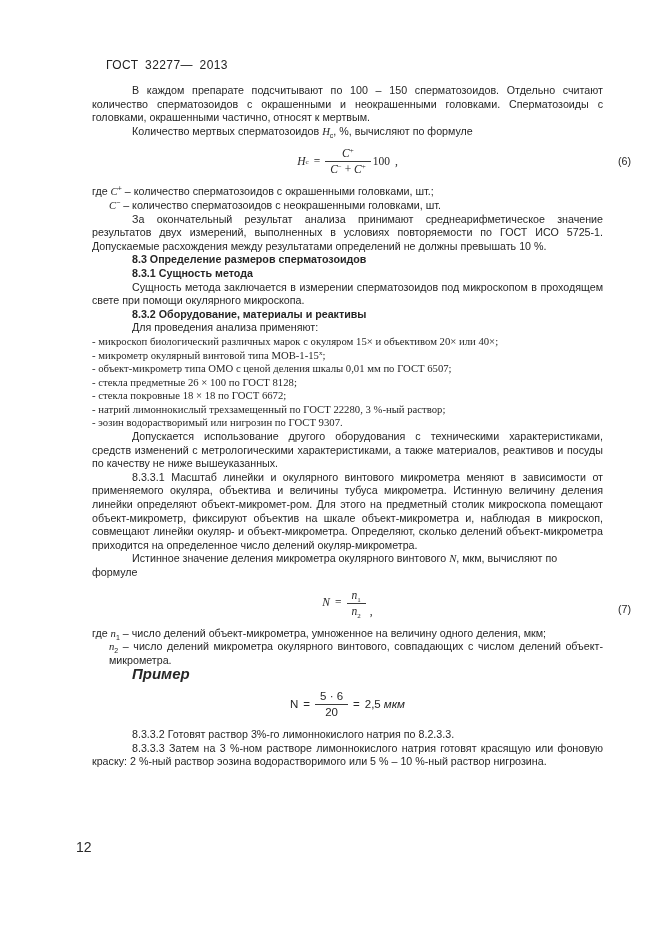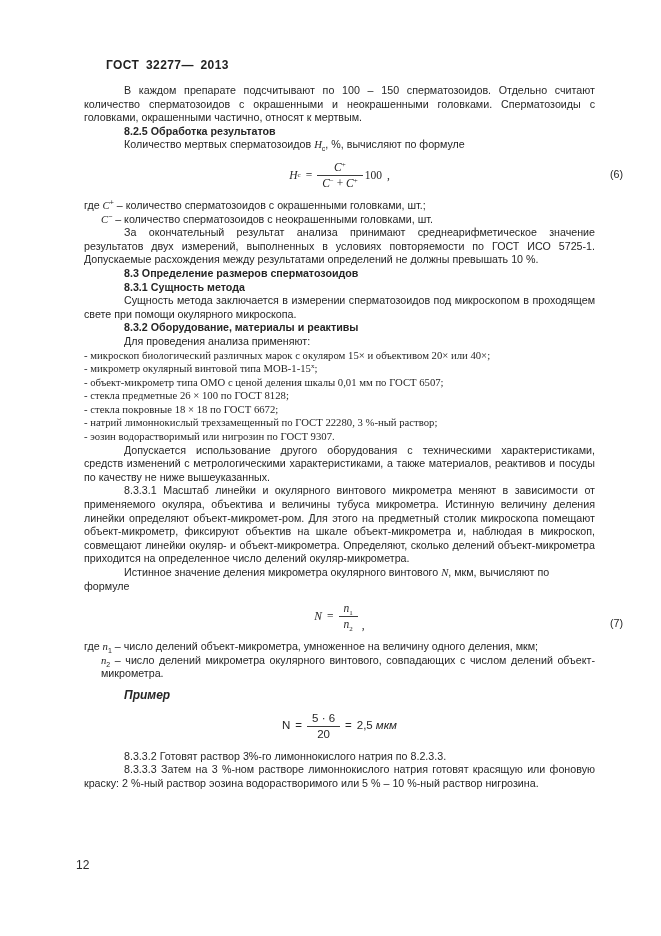--- a/index.html
+++ b/index.html
@@ -11,29 +11,29 @@
   }
   .page {
     position: relative;
     width: 661px; height: 936px;
     background: #ffffff;
     overflow: hidden;
   }
   .doc-header {
     position: absolute;
     left: 78px; top: 58px;
-    font-size: 12px; font-weight: bold;
+    font-size: 12px; font-weight: normal;
     letter-spacing: 0.4px;
     word-spacing: 3px;
     color: #222;
     padding-left: 28px;
   }
   .content {
     position: absolute;
-    left: 84px; top: 84px;
+    left: 92px; top: 84px;
     width: 511px;
     font-size: 10.7px;
     line-height: 13.6px;
   }
   .just { text-align: justify; }
   .ind  { text-indent: 40px; }
   .h {
     font-weight: bold;
     padding-left: 40px;
   }
@@ -78,49 +78,46 @@
     transform: translateY(-50%);
     font-family: "Liberation Sans", sans-serif;
     font-size: 10.7px;
     font-style: normal;
   }
   .flabel.low { top: 68%; }
   sub.fsub { font-size: 7px; vertical-align: -3px; line-height: 0; }
   sup.fsup { font-size: 7px; vertical-align: 4px; line-height: 0; }
   .example {
     font-weight: bold; font-style: italic;
-    font-size: 12px;
-    margin-top: 8px;
+    font-size: 15px;
   }
   .ex-formula {
     font-family: "Liberation Sans", sans-serif;
     font-style: normal;
     font-size: 11.5px;
   }
   .ex-unit { font-style: italic; margin-left: 3px; }
   .page-number {
     position: absolute;
     left: 76px; top: 839px;
-    font-size: 12px;
+    font-size: 14px;
     color: #2a2a2a;
-    margin-top: 19px;
   }
 </style>
 </head>
 <body>
 
 <div class="page">
 
   <div class="doc-header">ГОСТ 32277— 2013</div>
 
   <div class="content">
 
     <div class="just ind">В каждом препарате подсчитывают по 100 – 150 сперматозоидов. Отдельно считают количество сперматозоидов с окрашенными и неокрашенными головками. Сперматозоиды с головками, окрашенными частично, относят к мертвым.</div>
 
-    <div class="h">8.2.5 Обработка результатов</div>
 
     <div class="ind"><span>Количество мертвых сперматозоидов </span><span class="fvar" style="font-family:'Liberation Serif',serif;">Н</span><sub class="fsub">с</sub><span>, %, вычисляют по формуле</span></div>
 
     <div class="formula-row">
       <span class="fvar">Н</span>
         <sub class="fsub">с</sub>
       <span class="feq">=</span>
       <span class="frac">
         <span class="num"><span class="fvar">С</span><sup class="fsup">+</sup></span>
         <span class="den"><span class="fvar">С</span><sup class="fsup">−</sup> <span>+</span> <span class="fvar">С</span><sup class="fsup">+</sup></span>

